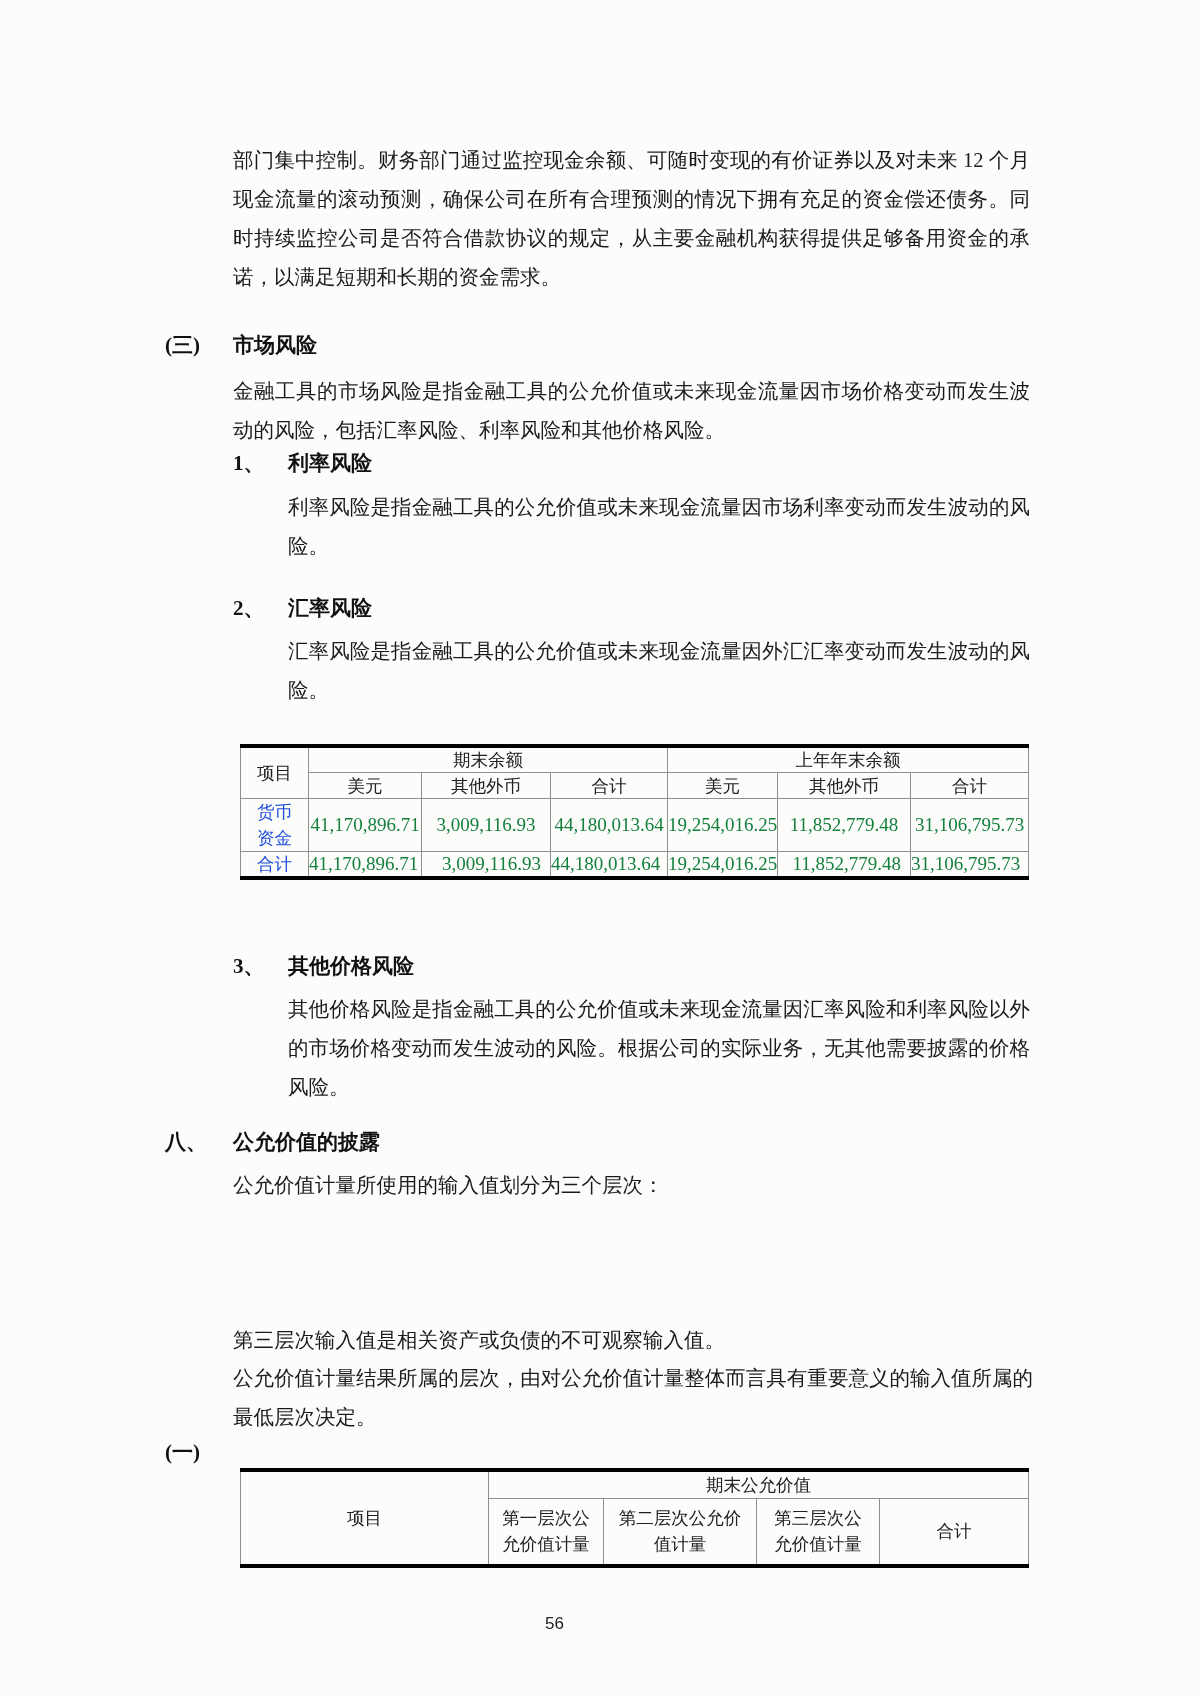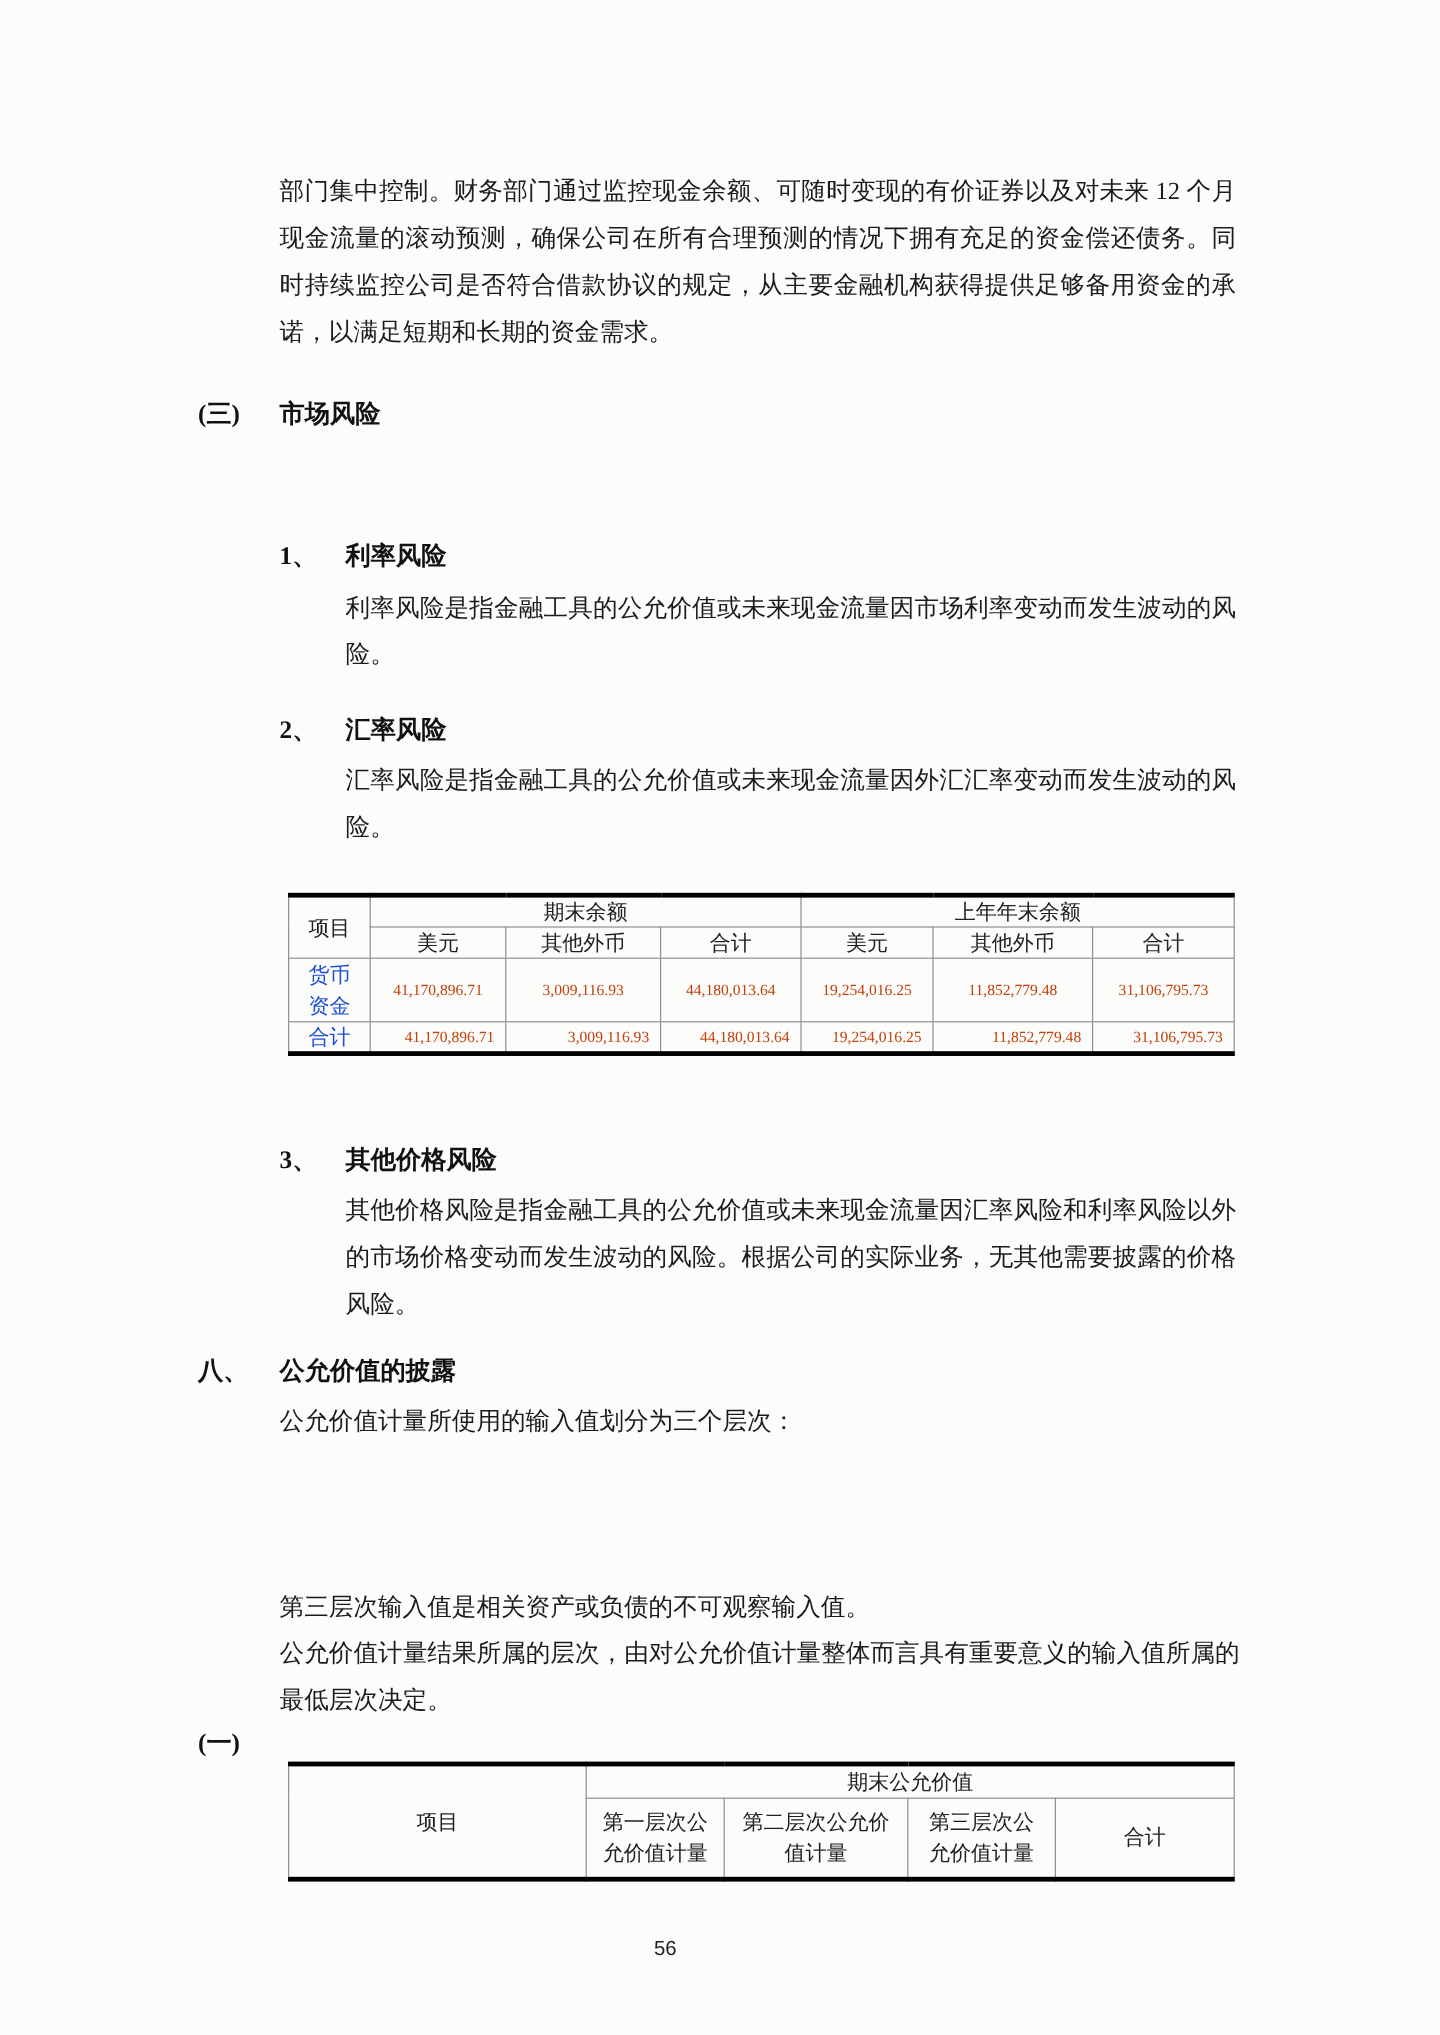--- a/index.html
+++ b/index.html
@@ -47,22 +47,22 @@
   th, td {
     border:1px solid #8f8f8f;
     font-weight:normal;
     text-align:center;
     vertical-align:middle;
     overflow:hidden;
   }
   th { font-size:17.5px; color:#202020; }
   td.item-cell { font-size:17.5px; color:#1d4ed8; }
   td.num-cell {
-    font-size:13px;
-    color:#c2410c;
+    font-size:19px;
+    color:#15803d;
     font-family:"Liberation Serif","DejaVu Serif",serif;
   }
   tr.total-row td.num-cell { text-align:right; padding-right:9px; }
   .pre-line { white-space:pre-line; line-height:26px; }
   .page-number {
     font-family:"Liberation Sans","DejaVu Sans",sans-serif;
     font-size:17px;
     color:#222;
     margin-top:31px;
   }
@@ -72,20 +72,21 @@
 
 <div class="page">
 
   <div class="blk body-text" style="left:233px; top:141px; width:797px;">部门集中控制。财务部门通过监控现金余额、可随时变现的有价证券以及对未来 12 个月现金流量的滚动预测，确保公司在所有合理预测的情况下拥有充足的资金偿还债务。同时持续监控公司是否符合借款协议的规定，从主要金融机构获得提供足够备用资金的承诺，以满足短期和长期的资金需求。</div>
 
   <div class="blk h-row h-l0" style="left:165px; top:331px;">
     <span class="h-num">(三)</span>
     <span class="h-title">市场风险</span>
   </div>
 
+  <div class="blk body-text" style="left:233px; top:372px; width:797px;">金融工具的市场风险是指金融工具的公允价值或未来现金流量因市场价格变动而发生波动的风险，包括汇率风险、利率风险和其他价格风险。</div>
 
   <div class="blk h-row h-l1" style="left:233px; top:449px;">
     <span class="h-num">1、</span>
     <span class="h-title">利率风险</span>
   </div>
 
   <div class="blk body-text" style="left:288px; top:488px; width:742px;">利率风险是指金融工具的公允价值或未来现金流量因市场利率变动而发生波动的风险。</div>
 
   <div class="blk h-row h-l1" style="left:233px; top:594px;">
     <span class="h-num">2、</span>

